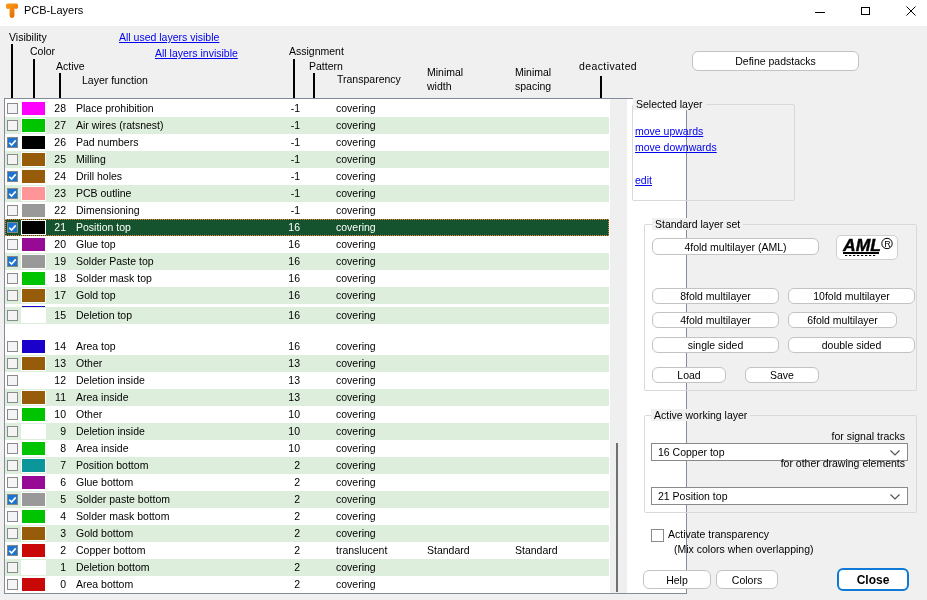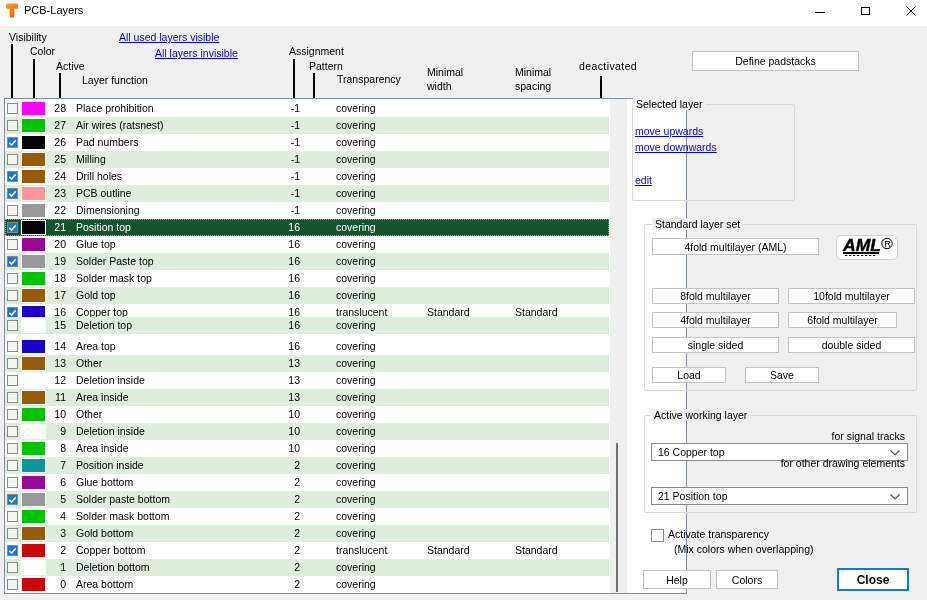--- a/index.html
+++ b/index.html
@@ -2,21 +2,21 @@
 <html><head><meta charset="utf-8"><style>
 *{margin:0;padding:0;box-sizing:border-box;}
 html,body{width:927px;height:600px;overflow:hidden;}
 body{font-family:"Liberation Sans",sans-serif;font-size:10.5px;color:#000;background:#f0f0f0;position:relative;}
 .abs{position:absolute;}
 .titlebar{position:absolute;left:0;top:0;width:927px;height:26px;background:#ffffff;}
 .title-txt{position:absolute;left:24px;top:4px;font-size:11px;}
 .lbl{position:absolute;white-space:nowrap;line-height:14px;}
 a.lnk{color:#0000ee;text-decoration:underline;position:absolute;white-space:nowrap;line-height:14px;}
 .tick{position:absolute;width:2px;background:#000;}
-.btn{position:absolute;background:#ffffff;border:1px solid #c3c3c3;border-radius:0;text-align:center;display:flex;align-items:center;justify-content:center;}
+.btn{position:absolute;background:#ffffff;border:1px solid #c3c3c3;border-radius:6px;text-align:center;display:flex;align-items:center;justify-content:center;}
 .grp{position:absolute;border:1px solid #d9d9d9;border-radius:2px;}
 .grp-lbl{position:absolute;background:#f0f0f0;padding:0 3px;white-space:nowrap;}
 .tbl{position:absolute;left:4px;top:98px;width:683px;height:496px;border:1px solid #828c9a;background:#fff;}
 .sbar{position:absolute;left:605px;top:0;width:17px;height:494px;background:#efefef;}
 .row{position:absolute;left:0;width:604px;height:17px;}
 .row.sel{background:#14532d;color:#fff;outline:1px dotted #ef8b3a;outline-offset:-1px;}
 .cb{position:absolute;left:2px;top:3px;width:11px;height:11px;border:1px solid #8b8b8b;background:#f4f4f4;}
 .cb.on{background:#1d74d0;border-color:#888;}
 .cb.on svg{position:absolute;left:0px;top:0px;}
 .sw{position:absolute;left:16px;top:1px;width:25px;height:15px;background:#fff;}
@@ -220,21 +220,21 @@
       <span class="sw">
         <span style="background:#1b00cc"></span>
       </span>
       <span class="c-num">16</span>
       <span class="c-fn">Copper top</span>
       <span class="c-as">16</span>
       <span class="c-pat">translucent</span>
       <span class="c-mw">Standard</span>
       <span class="c-ms">Standard</span>
     </div>
-<div class="row" style="top:218px;background:#ddeedc;">
+<div class="row" style="top:208px;background:#ddeedc;">
       <span class="cb"></span>
       <span class="sw">
         <span style="background:#ffffff"></span>
       </span>
       <span class="c-num">15</span>
       <span class="c-fn">Deletion top</span>
       <span class="c-as">16</span>
       <span class="c-pat">covering</span>
     </div>
 <div class="row" style="top:239px;background:#ffffff;">
@@ -306,21 +306,21 @@
       <span class="c-fn">Area inside</span>
       <span class="c-as">10</span>
       <span class="c-pat">covering</span>
     </div>
 <div class="row" style="top:358px;background:#ddeedc;">
       <span class="cb"></span>
       <span class="sw">
         <span style="background:#0a969b"></span>
       </span>
       <span class="c-num">7</span>
-      <span class="c-fn">Position inside</span>
+      <span class="c-fn">Position bottom</span>
       <span class="c-as">2</span>
       <span class="c-pat">covering</span>
     </div>
 <div class="row" style="top:375px;background:#ffffff;">
       <span class="cb"></span>
       <span class="sw">
         <span style="background:#960a96"></span>
       </span>
       <span class="c-num">6</span>
       <span class="c-fn">Glue bottom</span>

